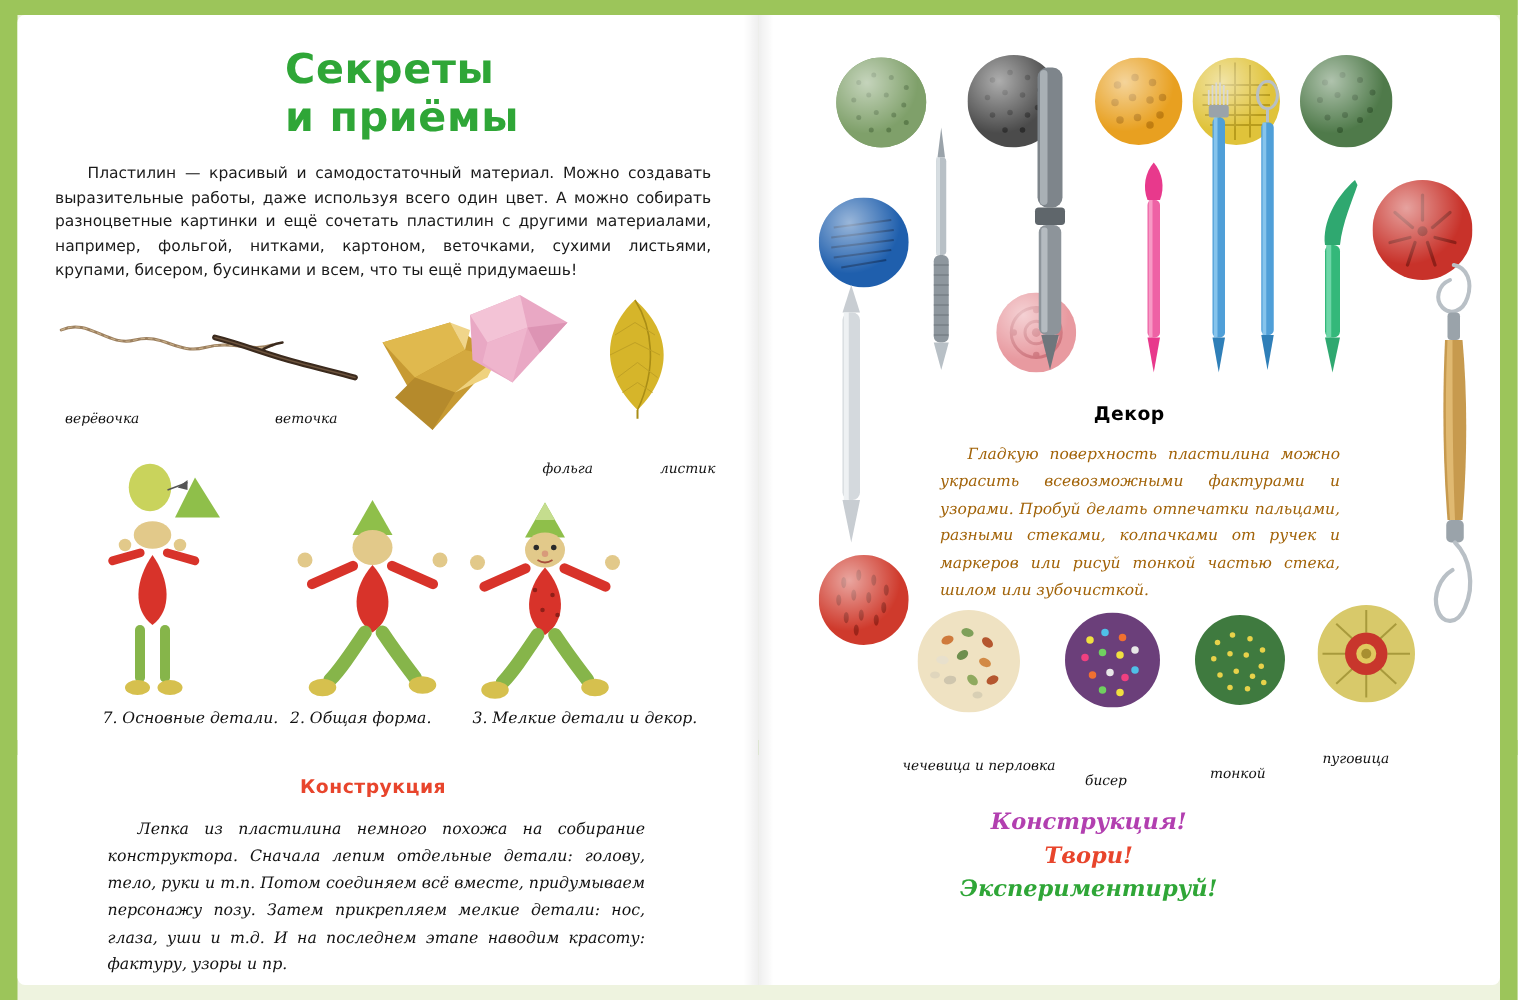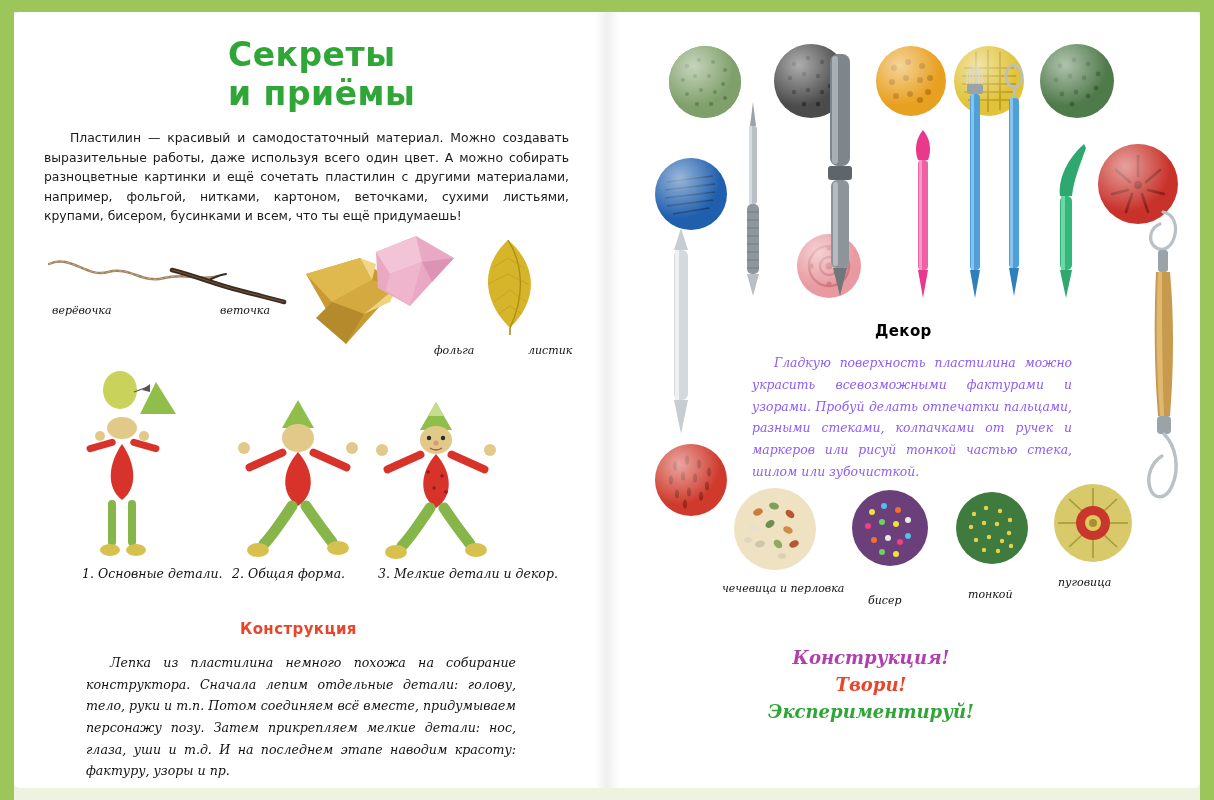--- a/index.html
+++ b/index.html
@@ -133,20 +133,21 @@
     width: 76px; height: 100px;
   }
 
   .caption {
     position: absolute;
     font-family: "DejaVu Serif", serif;
     font-style: italic;
     font-size: 11px;
     color: #111;
     white-space: nowrap;
+    margin-top: 24px;
   }
 
   
   .fig-1 { position: absolute; left: 78px;  top: 368px; width: 140px; height: 200px; }
   .fig-2 { position: absolute; left: 228px; top: 398px; width: 140px; height: 172px; }
   .fig-3 { position: absolute; left: 362px; top: 400px; width: 150px; height: 170px; }
 
   .step-caption {
     position: absolute;
     font-family: "DejaVu Serif", serif;
@@ -193,21 +194,21 @@
   }
   .body-decor {
     position: absolute;
     left: 752px;
     top: 352px;
     width: 320px;
     font-family: "DejaVu Serif", serif;
     font-style: italic;
     font-size: 12.4px;
     line-height: 1.76;
-    color: #8b5cf6;
+    color: #a16207;
     text-align: justify;
     text-indent: 22px;
   }
 
   .slogans {
     position: absolute;
     left: 706px;
     top: 644px;
     width: 330px;
     font-family: "DejaVu Serif", serif;
@@ -343,21 +344,21 @@
     <rect x="20" y="58" width="44" height="8" rx="4" fill="#d8332a" transform="rotate(-24 42 62)"></rect>
     <rect x="84" y="58" width="44" height="8" rx="4" fill="#d8332a" transform="rotate(24 106 62)"></rect>
     <circle cx="20" cy="50" r="6" fill="#e2c98a"></circle>
     <circle cx="128" cy="50" r="6" fill="#e2c98a"></circle>
     <path d="M68 108 C 56 126, 48 138, 40 146" stroke="#86b54a" stroke-width="11" fill="none" stroke-linecap="round"></path>
     <path d="M82 108 C 94 126, 102 136, 108 144" stroke="#86b54a" stroke-width="11" fill="none" stroke-linecap="round"></path>
     <ellipse cx="34" cy="152" rx="11" ry="7" fill="#d6c04e"></ellipse>
     <ellipse cx="114" cy="150" rx="11" ry="7" fill="#d6c04e"></ellipse>
   </svg>
 
-  <div class="step-caption" style="left:82px;  top:566px;">1. Основные детали.</div>
+  <div class="step-caption" style="left:82px;  top:566px;">7. Основные детали.</div>
   <div class="step-caption" style="left:232px; top:566px;">2. Общая форма.</div>
   <div class="step-caption" style="left:378px; top:566px;">3. Мелкие детали и декор.</div>
 
   <div class="subhead-constr">Конструкция</div>
   <div class="body-constr">Лепка из пластилина немного похожа на собирание конструктора. Сначала лепим отдельные детали: голову, тело, руки и т.п. Потом соединяем всё вместе, придумываем персонажу позу. Затем прикрепляем мелкие детали: нос, глаза, уши и т.д. И на последнем этапе наводим красоту: фактуру, узоры и пр.</div>
 
   <div class="disc" style="left:669px; top:46px; width:72px; height:72px; background:#7fa06a;">
     <svg viewBox="0 0 72 72" style="position:absolute;left:0;top:0;width:72px;height:72px;">
       <circle cx="36" cy="36" r="36" fill="#7fa06a"></circle>
       <g fill="#5d7d4c">

